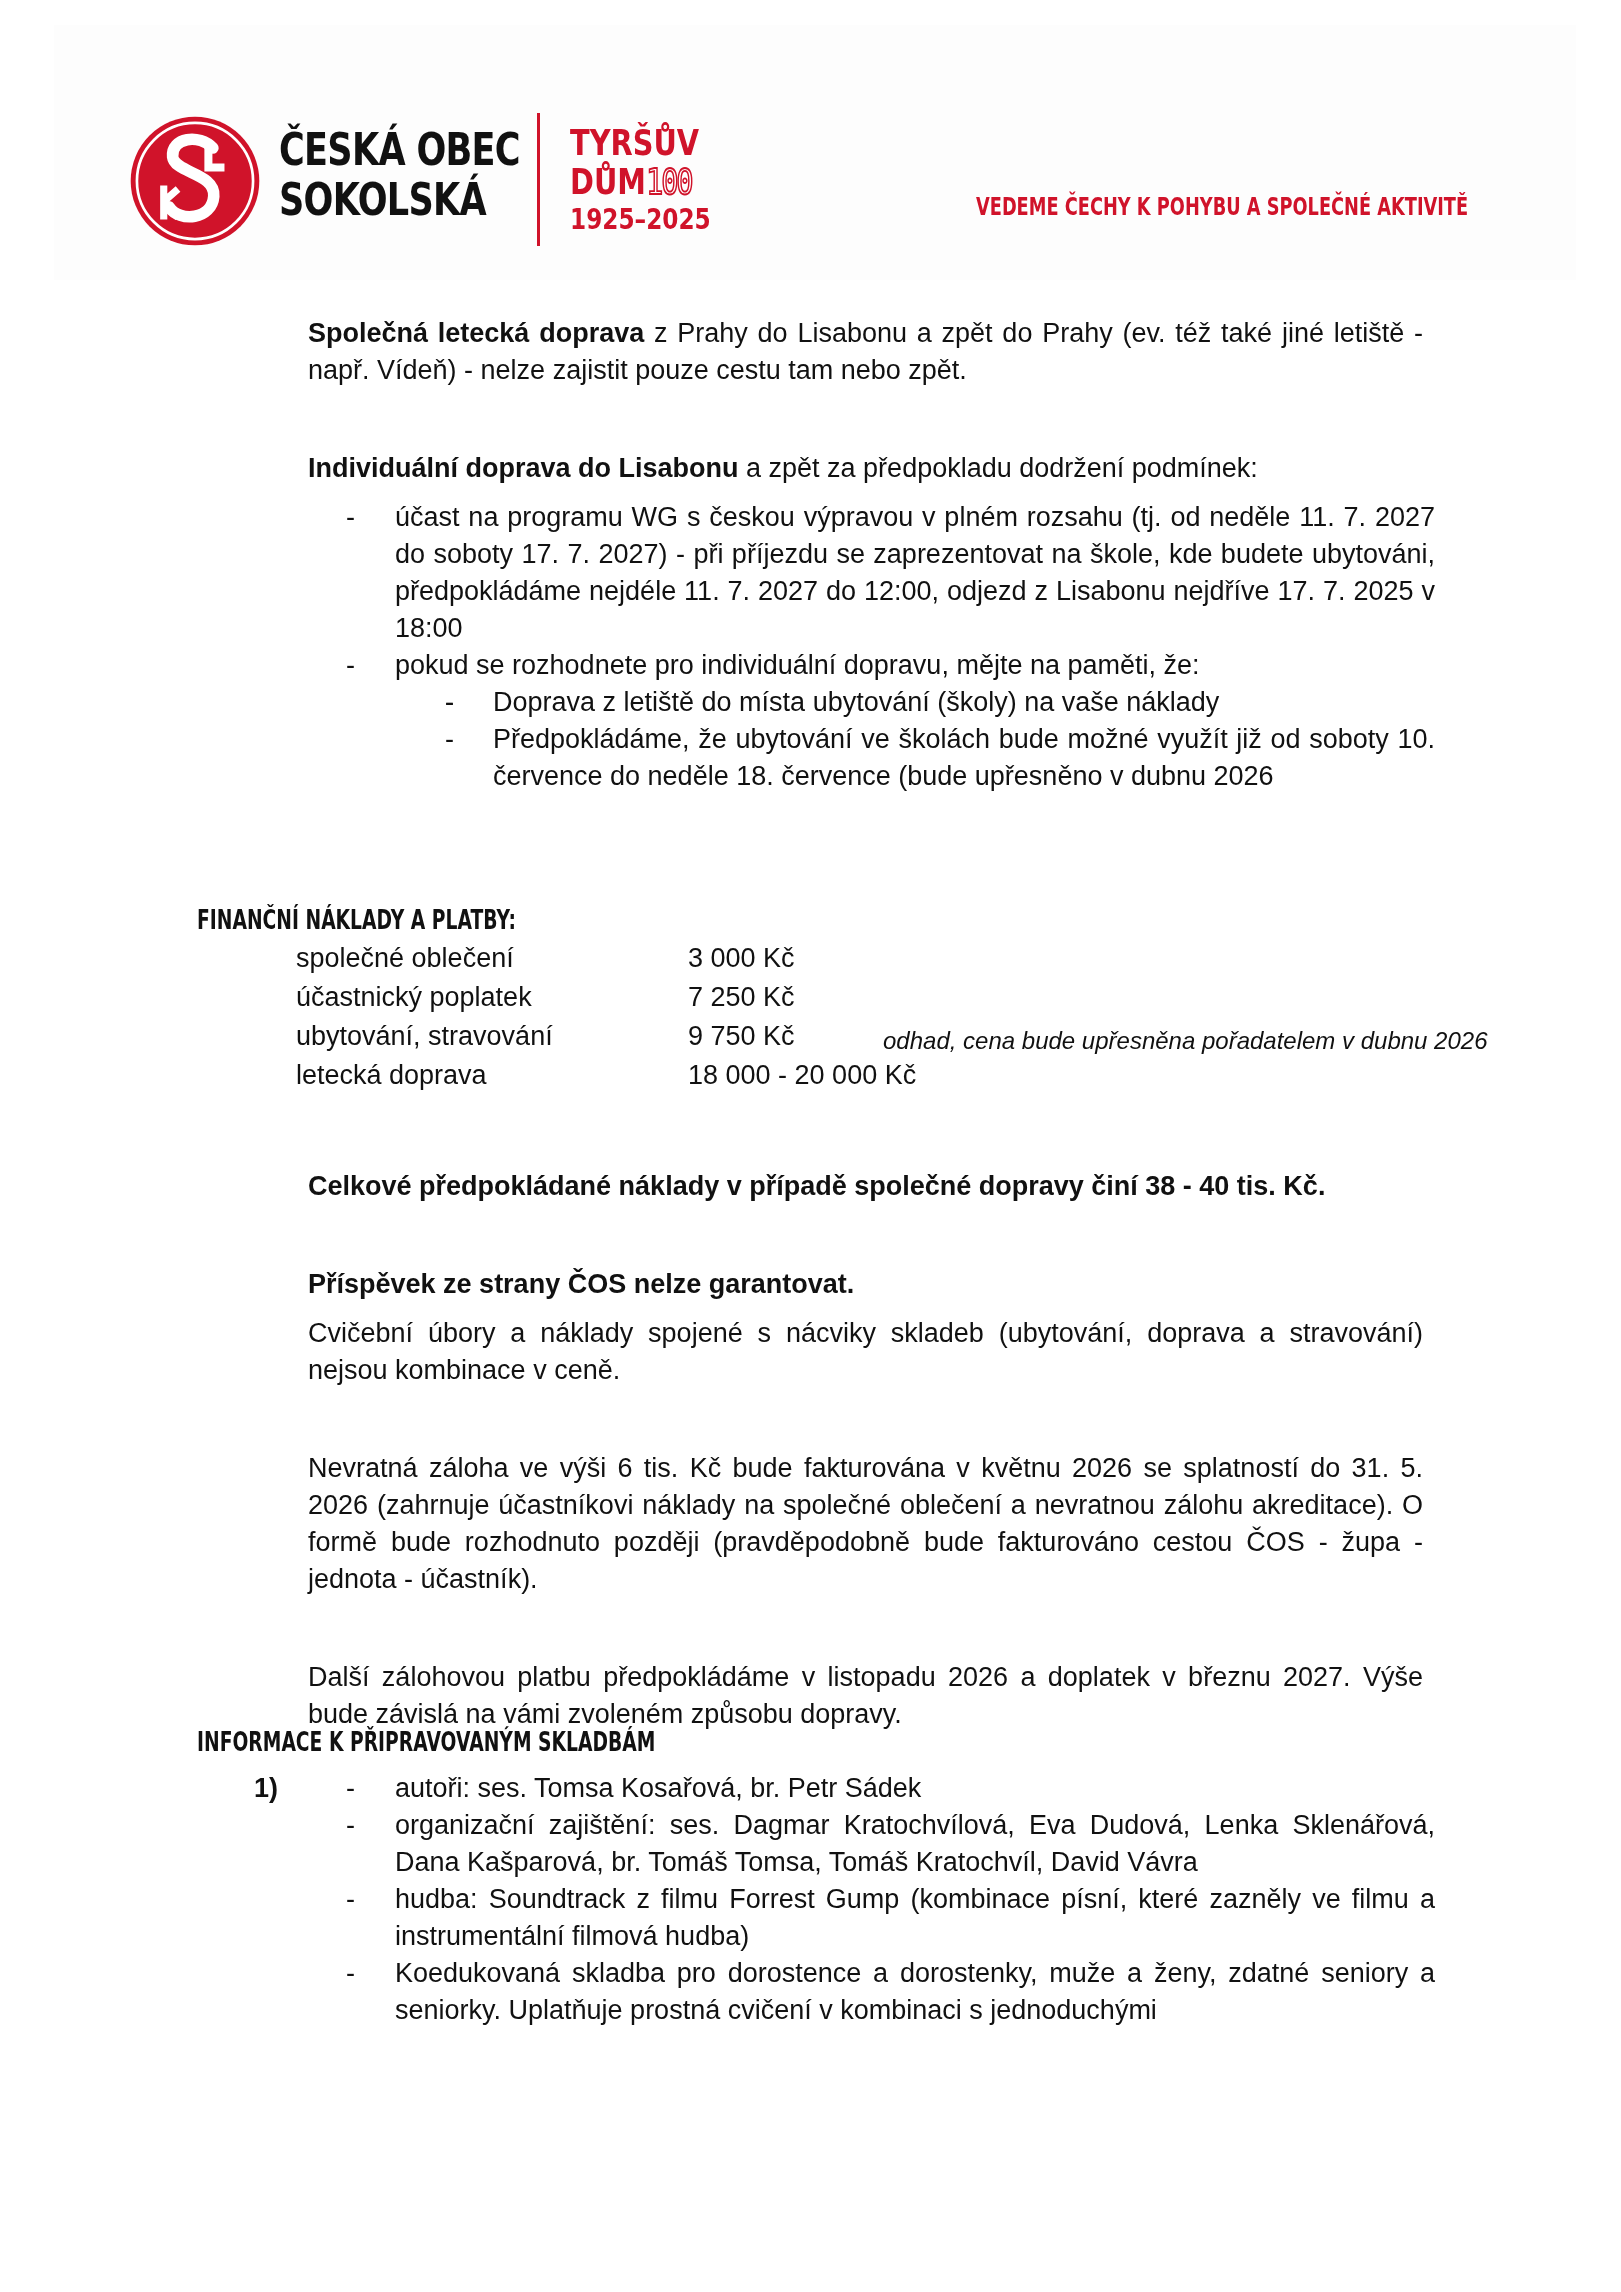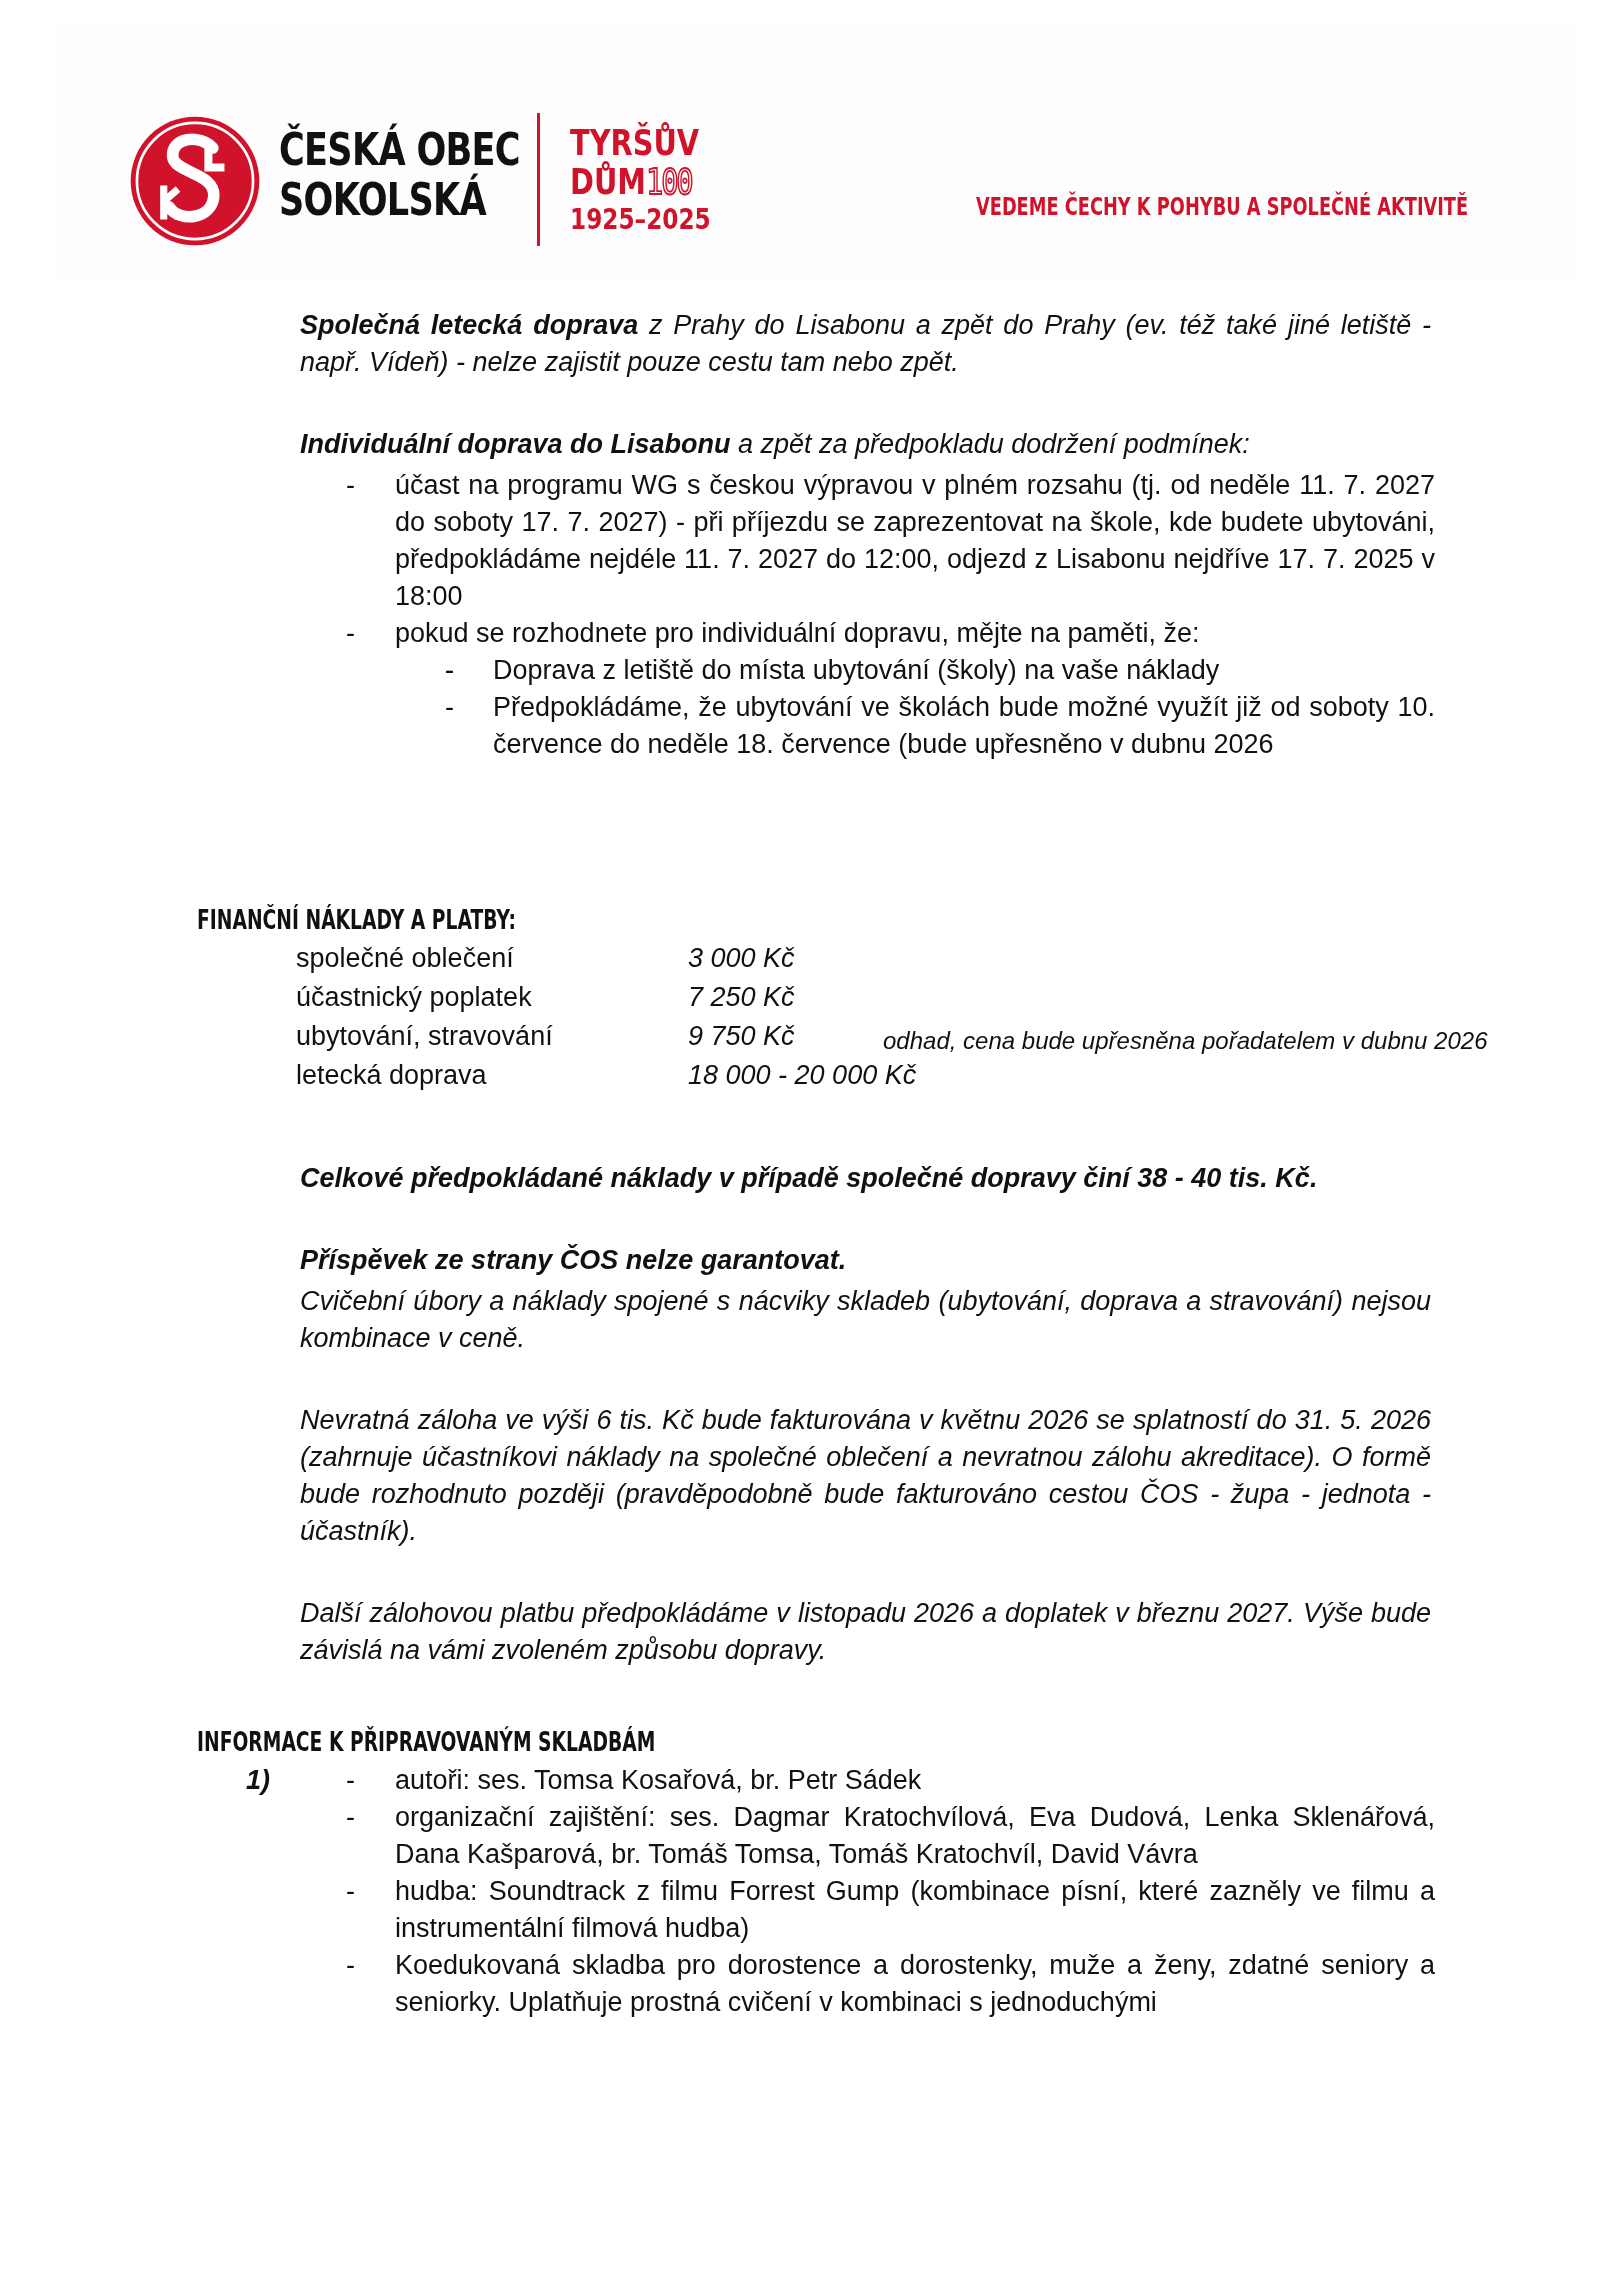--- a/index.html
+++ b/index.html
@@ -31,40 +31,40 @@
     font-family: "DejaVu Sans Mono", monospace; letter-spacing: -2.7px;
   }
   .tyrsuv .l3 { font-size: 29px; line-height: 36px; }
   .tagline {
     position: absolute; left: 976px; top: 193px; color: #d0132a;
     font-family: "DejaVu Sans", sans-serif; font-weight: 900; font-size: 24px;
     transform: scaleX(0.74); transform-origin: left top; white-space: nowrap;
   }
 
   .content { position: absolute; left: 296px; top: 303px; width: 1139px; font-size: 27px; line-height: 37px; }
-  p { margin: 4px; font-style: italic; }
+  p { margin: 12px; }
   .justify { text-align: justify; }
   .b { font-weight: bold; }
   .gap-l { height: 37px; }
 
   .list { margin: 0; padding: 0; list-style: none; }
   .li { position: relative; padding-left: 99px; text-align: justify; }
   .li .dash { position: absolute; left: 50px; top: 0; }
   .li2 { position: relative; padding-left: 197px; text-align: justify; }
   .li2 .dash { position: absolute; left: 149px; top: 0; }
 
   .section-h {
     position: absolute; left: 197px;
     font-family: "DejaVu Sans", sans-serif; font-weight: 900; font-size: 26px; color: #111;
     transform: scaleX(0.72); transform-origin: left top; white-space: nowrap;
   }
   .fin-table { position: absolute; left: 296px; top: 939px; font-size: 27px; line-height: 39px; }
   .fin-row { position: relative; height: 39px; white-space: nowrap; }
   .fin-label { position: absolute; left: 0; }
-  .fin-value { position: absolute; left: 392px; font-style: italic; }
+  .fin-value { position: absolute; left: 392px; }
   .fin-note { position: absolute; left: 587px; top: 3.6px; font-size: 24px; font-style: italic; }
 
   .block { position: absolute; left: 296px; width: 1139px; font-size: 27px; line-height: 37px; }
   .num-item { position: relative; padding-left: 0; }
   .num-item .num { position: absolute; left: -54px; font-weight: bold; }
 </style>
 </head>
 <body>
 
 <div class="header"></div>

